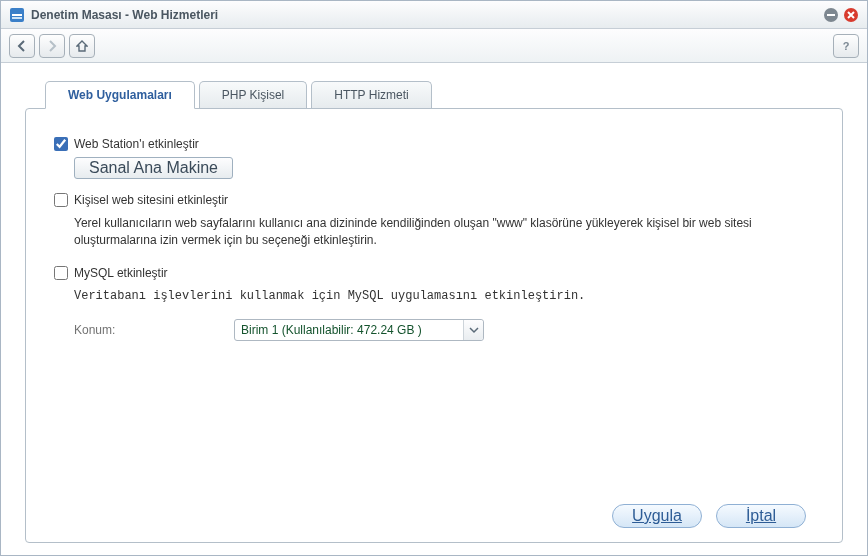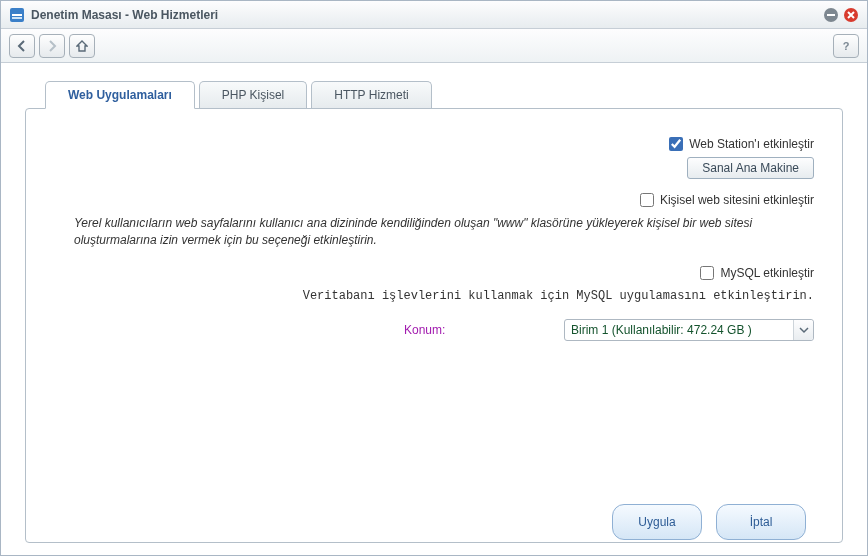--- a/index.html
+++ b/index.html
@@ -69,45 +69,45 @@
     color:#2f5f9e;
     border-bottom:1px solid #fff;
     position:relative; top:0;
   }
   
   .panel {
     flex:1;
     border:1px solid #b4bfc9;
     border-radius:4px;
     background:#fff;
-    padding:28px 28px 2px 28px;
+    padding:28px 28px 14px 28px;
     display:flex; flex-direction:column;
-    position:relative; z-index:1;align-items:flex-end;
+    position:relative; z-index:1;
   }
   
   .opt-row { display:flex; align-items:center; margin-bottom:4px; }
   .opt-row input[type=checkbox] { margin:0 6px 0 0; width:14px; height:14px; accent-color:#3a6fb7; }
   .opt-label { color:#333; }
   .opt-desc { margin: 4px 0 10px 20px; color:#333; line-height:1.45; }
   
   .btn {
     height:22px;
     padding:0 14px;
     border:1px solid #9fb0bf;
     border-radius:3px;
     background: linear-gradient(to bottom,#fdfdfe,#e7ecef);
     color:#3a4a59;
     cursor:pointer;
     display:inline-flex; align-items:center;
-    font-size:12px;
+    font-size:16px;
   }
   .btn-row { margin:2px 0 14px 20px; }
   
   .form-row { display:flex; align-items:center; margin:6px 0 0 20px; }
-  .form-row .lbl { width:160px; color:#a21caf; }
+  .form-row .lbl { width:160px; color:#737373; }
   
   .select {
     width:250px; height:22px;
     border:1px solid #aeb8c2;
     border-radius:3px;
     background:#fff;
     display:flex; align-items:center;
     position:relative;
     color:#14532d;
     padding:0 22px 0 6px;
@@ -121,26 +121,27 @@
     display:flex; align-items:center; justify-content:center;
     background:linear-gradient(to bottom,#fdfdfe,#e9edf0);
     border-radius:0 3px 3px 0;
   }
   
   .footer {
     display:flex; justify-content:flex-end; gap:14px;
     padding:12px 8px 0 0;
   }
   .footer .btn {
-    min-width:90px; height:36px;
+    min-width:90px; height:24px;
     justify-content:center;
     border-radius:12px;
     background: linear-gradient(to bottom,#f5faff,#d5e6f6);
     border:1px solid #8fb0d4;
     color:#2d5c96;
+    text-decoration:underline;
   }
 </style>
 </head>
 <body>
 
 <div class="window">
 
   <div class="titlebar">
     <span class="appicon">
       <svg width="16" height="16" viewBox="0 0 16 16">
@@ -202,21 +203,21 @@
         <span class="opt-label">Web Station'ı etkinleştir</span>
       </div>
       <div class="btn-row">
         <button class="btn">Sanal Ana Makine</button>
       </div>
 
       <div class="opt-row">
         <input type="checkbox" style="">
         <span class="opt-label">Kişisel web sitesini etkinleştir</span>
       </div>
-      <div class="opt-desc" style="margin-bottom:16px;font-style:italic;">Yerel kullanıcıların web sayfalarını kullanıcı ana dizininde kendiliğinden oluşan "www" klasörüne yükleyerek kişisel bir web sitesi oluşturmalarına izin vermek için bu seçeneği etkinleştirin.</div>
+      <div class="opt-desc" style="margin-bottom:16px;">Yerel kullanıcıların web sayfalarını kullanıcı ana dizininde kendiliğinden oluşan "www" klasörüne yükleyerek kişisel bir web sitesi oluşturmalarına izin vermek için bu seçeneği etkinleştirin.</div>
 
       <div class="opt-row">
         <input type="checkbox" style="">
         <span class="opt-label">MySQL etkinleştir</span>
       </div>
       <div class="opt-desc" style="margin-bottom:8px;font-family:Liberation Mono, monospace;">Veritabanı işlevlerini kullanmak için MySQL uygulamasını etkinleştirin.</div>
 
       <div class="form-row">
         <span class="lbl">Konum:</span>
         <div class="select">

